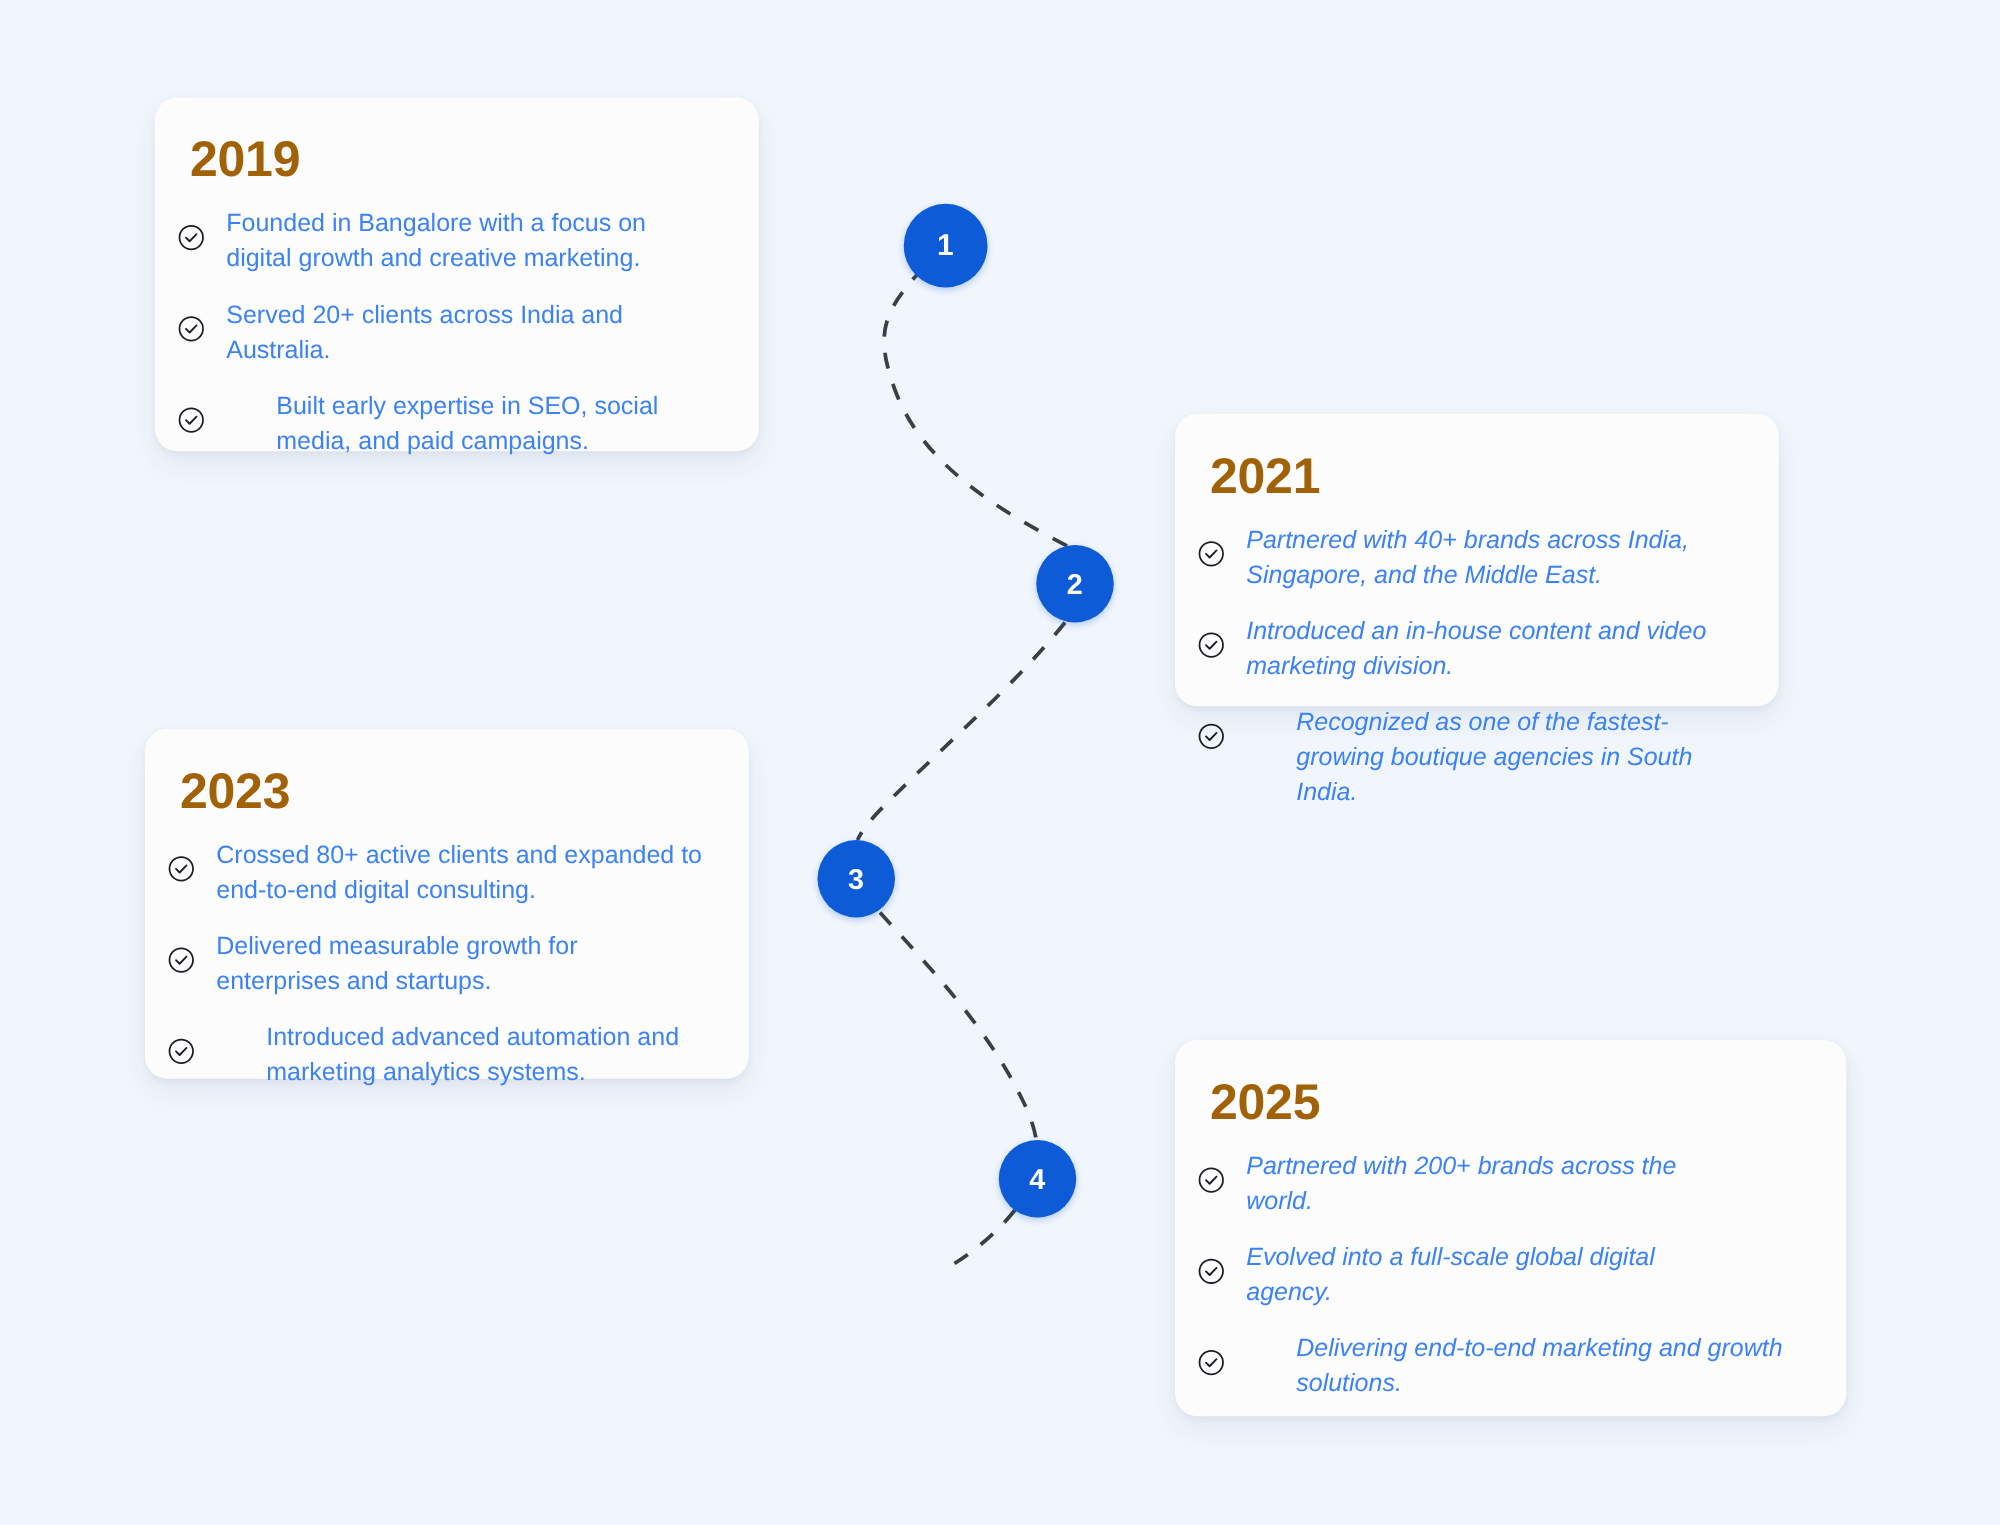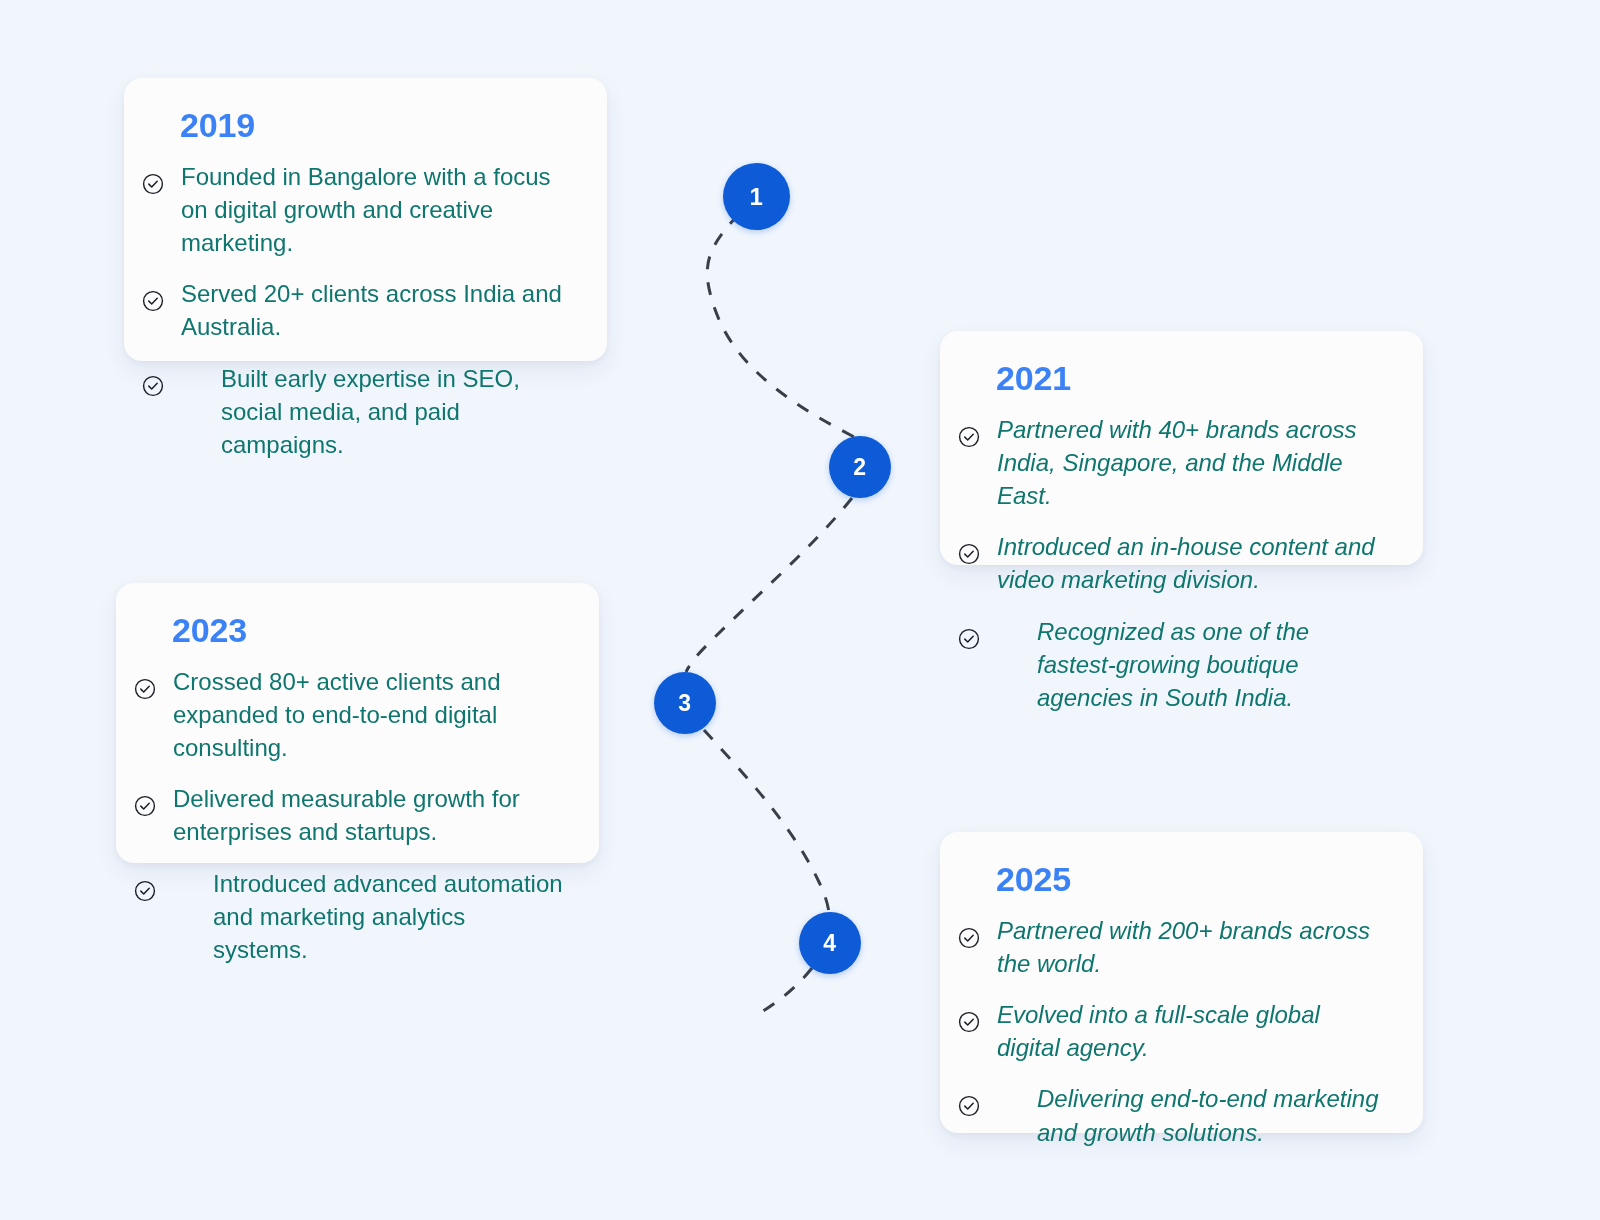--- a/index.html
+++ b/index.html
@@ -56,28 +56,28 @@
     background: #fcfcfd;
     border-radius: 18px;
     box-shadow: 0 10px 22px rgba(40, 55, 90, 0.075),
                 0 2px 6px rgba(40, 55, 90, 0.05);
     box-sizing: border-box;
     padding: 30px 34px 28px 18px;
   }
   .card-2019 { left: 124px; top: 78px;  width: 483px; height: 283px; }
   .card-2021 { left: 940px; top: 331px; width: 483px; height: 234px; }
   .card-2023 { left: 116px; top: 583px; width: 483px; height: 280px; }
-  .card-2025 { left: 940px; top: 832px; width: 483px; height: 301px; }
+  .card-2025 { left: 940px; top: 832px; width: 537px; height: 301px; }
 
   .card-year {
-    font-size: 34px;
+    font-size: 40px;
     font-weight: 700;
-    color: #3b82f6;
+    color: #a16207;
     letter-spacing: -0.2px;
-    margin: 0 0 18px 38px;
+    margin: 0 0 18px 10px;
     line-height: 1;
   }
 
   .bullets {
     list-style: none;
     margin: 0;
     padding: 0;
   }
   .bullet {
     display: flex;
@@ -89,23 +89,23 @@
   .check-icon {
     flex: 0 0 auto;
     width: 22px;
     height: 22px;
     margin-top: 13px;
     margin-right: 17px;
   }
   .check-icon svg { display: block; }
 
   .bullet-text {
-    font-size: 24px;
+    font-size: 20px;
     line-height: 1.38;
-    color: #0f766e;
+    color: #3b82f6;
     max-width: 400px;
   }
   .card-2021 .bullet-text,
   .card-2025 .bullet-text { max-width: 400px; font-style: italic; }
 </style>
 </head>
 <body>
 
 <div id="stage">
 

